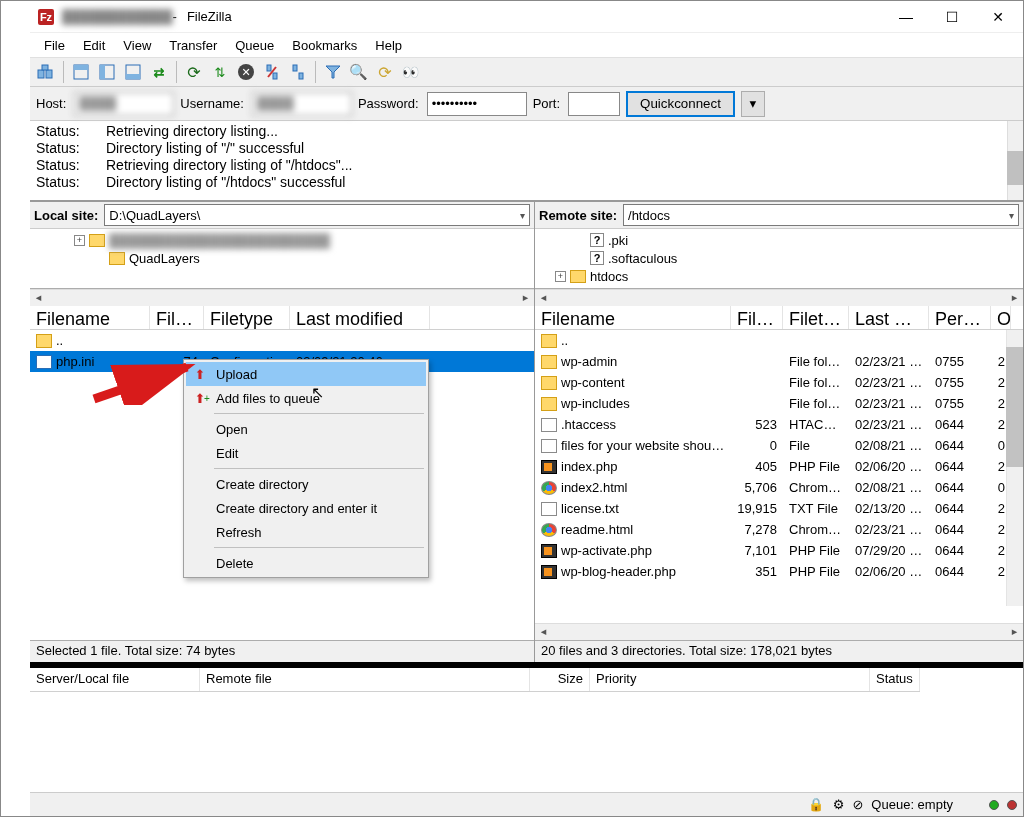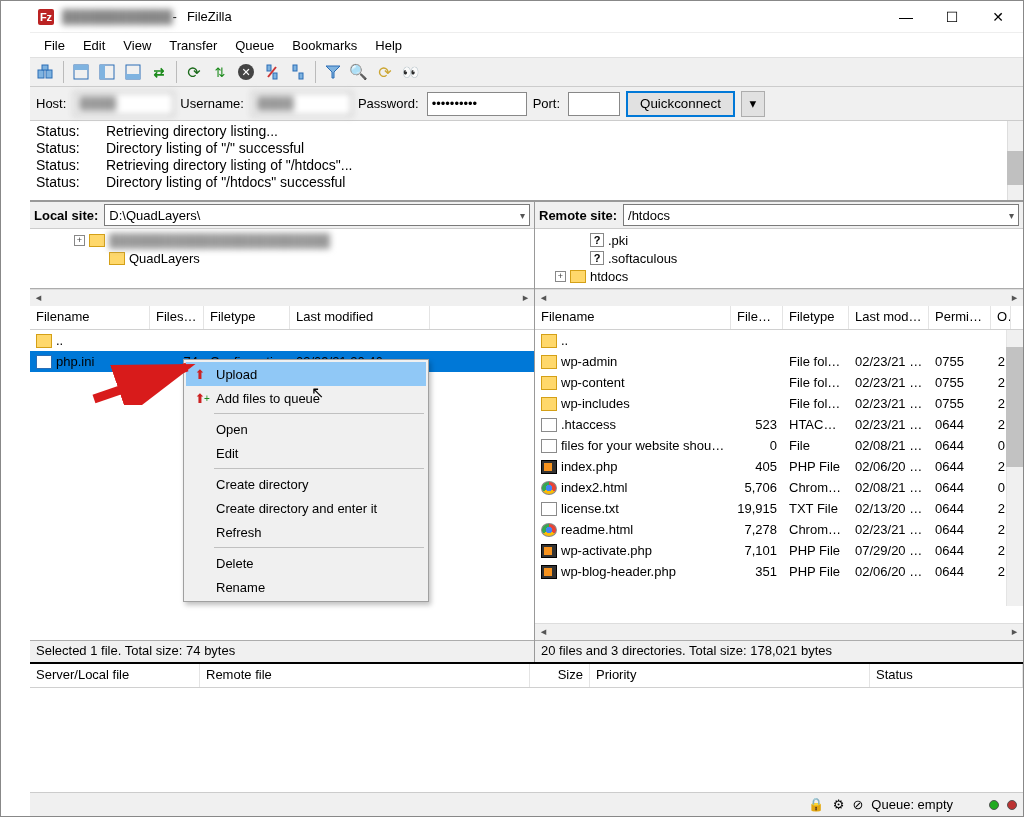--- a/index.html
+++ b/index.html
@@ -42,21 +42,21 @@
   .siterow .combo .dd { margin-left:auto; font-size:10px; color:#555; }
   .tree { height:60px; overflow:auto; border-bottom:1px solid #acacac; padding:2px 4px; background:#fff; position:relative;}
   .tnode { display:flex; align-items:center; height:18px; font-size:13px; }
   .tnode .sq { width:11px; height:11px; border:1px solid #888; font-size:9px; line-height:9px; text-align:center; margin-right:4px; color:#444;}
   .tnode .fld { width:16px; height:13px; background:#ffd86b; border:1px solid #d4a017; margin-right:4px; }
   .tnode .q { width:14px; height:14px; background:#fff; border:1px solid #888; color:#000; font-weight:bold; text-align:center; line-height:12px; margin-right:4px; font-size:11px;}
   .hscroll { height:17px; background:#f0f0f0; border-top:1px solid #ddd; position:relative;}
   .hscroll .ar { position:absolute; width:17px; height:17px; top:0; text-align:center; line-height:15px; color:#555; font-size:11px;}
   .hscroll .ar.l{left:0} .hscroll .ar.r{right:0}
   
-  .listhead { height:24px; display:flex; background:#fff; border-bottom:1px solid #d0d0d0; font-size:13px;}
+  .listhead { height:24px; display:flex; background:#fff; border-bottom:1px solid #d0d0d0; font-size:18px;}
   .listhead div { padding:3px 6px; border-right:1px solid #e4e4e4; overflow:hidden; white-space:nowrap; text-overflow:ellipsis;}
   .listbody { flex:1; overflow:auto; background:#fff; position:relative;}
   .row { display:flex; height:21px; align-items:center; font-size:13px;}
   .row > div { padding:0 6px; overflow:hidden; white-space:nowrap; text-overflow:ellipsis;}
   .row.sel { background:#0078d7; color:#000000; }
   .ico { width:16px; height:14px; margin-right:4px; display:inline-block; vertical-align:middle;}
   .ico.fld { background:#ffd86b; border:1px solid #d4a017;}
   .ico.doc { background:#fff; border:1px solid #8a8a8a;}
   .ico.php { background:#333; border:1px solid #000; position:relative;}
   .ico.php::after{content:"";position:absolute;left:2px;top:2px;width:8px;height:8px;background:#f7931e;}
@@ -67,21 +67,21 @@
   .statusline { height:22px; border-top:1px solid #acacac; padding:2px 6px; font-size:13px; background:#f0f0f0;}
   
   .ctxmenu { position:absolute; left:182px; top:358px; width:246px; background:#f0f0f0; border:1px solid #a0a0a0; box-shadow:2px 3px 5px rgba(0,0,0,.25); z-index:50; padding:2px;}
   .ctxmenu .mitem { height:24px; display:flex; align-items:center; padding-left:30px; position:relative;}
   .ctxmenu .mitem.hl { background:#90c8f6; }
   .ctxmenu .mitem .micon { position:absolute; left:6px; width:16px; text-align:center;}
   .ctxmenu .msep { height:1px; background:#c0c0c0; margin:3px 2px 3px 28px;}
   .arrow-anno { position:absolute; left:88px; top:354px; z-index:60; pointer-events:none;}
   .cursor { position:absolute; left:310px; top:382px; z-index:70; font-size:16px; color:#000; pointer-events:none;}
   
-  .queue { height:130px; display:flex; flex-direction:column; border-top:2px solid #000000;gap:18px;}
+  .queue { height:130px; display:flex; flex-direction:row; border-top:6px solid #000000;gap:18px;}
   .queuehead { height:24px; display:flex; background:#fff; border-bottom:1px solid #d0d0d0;}
   .queuehead div { padding:3px 6px; border-right:1px solid #e4e4e4;}
   .queuebody { flex:1; background:#fff;}
   .tabs { height:26px; display:flex; align-items:flex-end; background:#f0f0f0; border-top:1px solid #ccc; padding-left:4px;}
   .tab { padding:4px 10px; border:1px solid #acacac; border-bottom:none; background:#f0f0f0; margin-right:2px; position:relative; top:1px;}
   .tab.active { background:#fff; font-weight:bold;}
   
   .bottombar { height:24px; display:flex; align-items:center; background:#f0f0f0; border-top:1px solid #ccc; padding:0 6px; font-size:13px;}
   .bottombar .r { margin-left:auto; display:flex; align-items:center; gap:8px;}
   .led { width:10px; height:10px; border-radius:50%; border:1px solid #555;}
@@ -461,23 +461,20 @@
       <div class="mitem">
         <span>Create directory and enter it</span>
       </div>
       <div class="mitem">
         <span>Refresh</span>
       </div>
       <div class="msep"></div>
       <div class="mitem">
         <span>Delete</span>
       </div>
-      <div class="mitem">
-        <span>Rename</span>
-      </div>
     </div>
 
   <svg class="arrow-anno" width="110" height="50">
     <defs>
         <marker id="ah" markerWidth="10" markerHeight="10" refX="8" refY="3" orient="auto">
           <path d="M0,0 L0,6 L9,3 z" fill="#d81b1b"></path>
         </marker>
       </defs>
     <line x1="5" y1="44" x2="98" y2="12" stroke="#d81b1b" stroke-width="9" marker-end="url(#ah)"></line>
   </svg>

